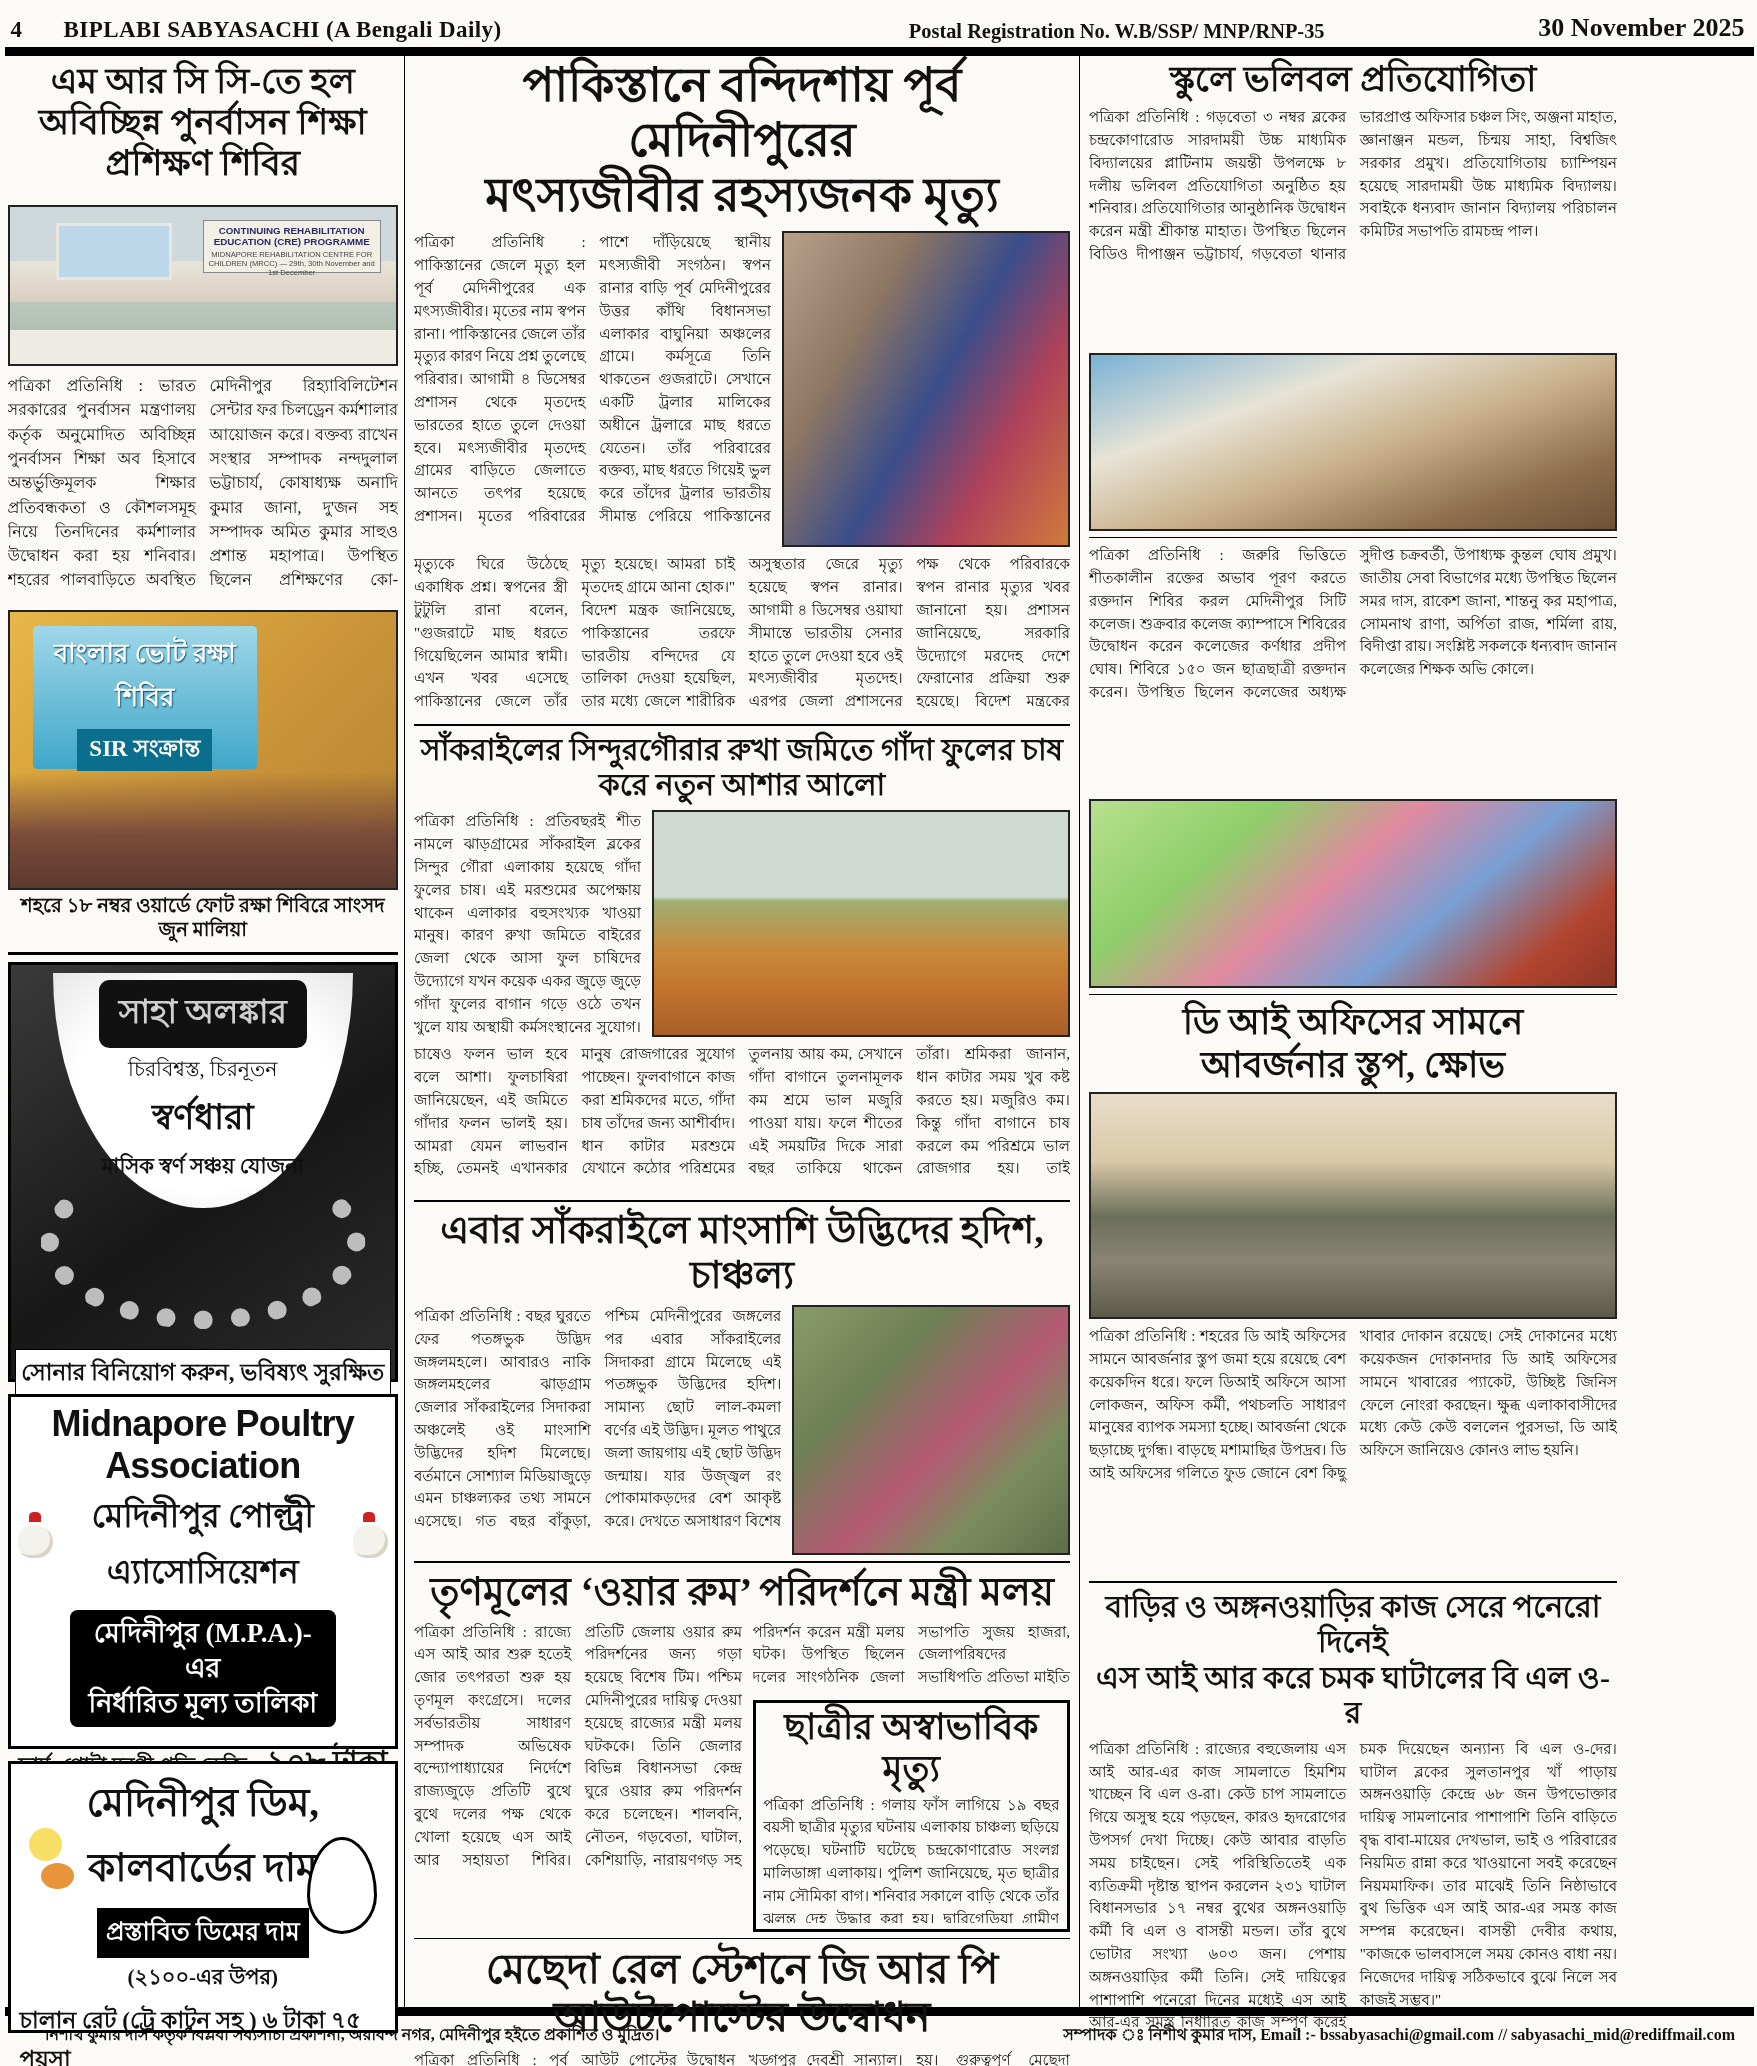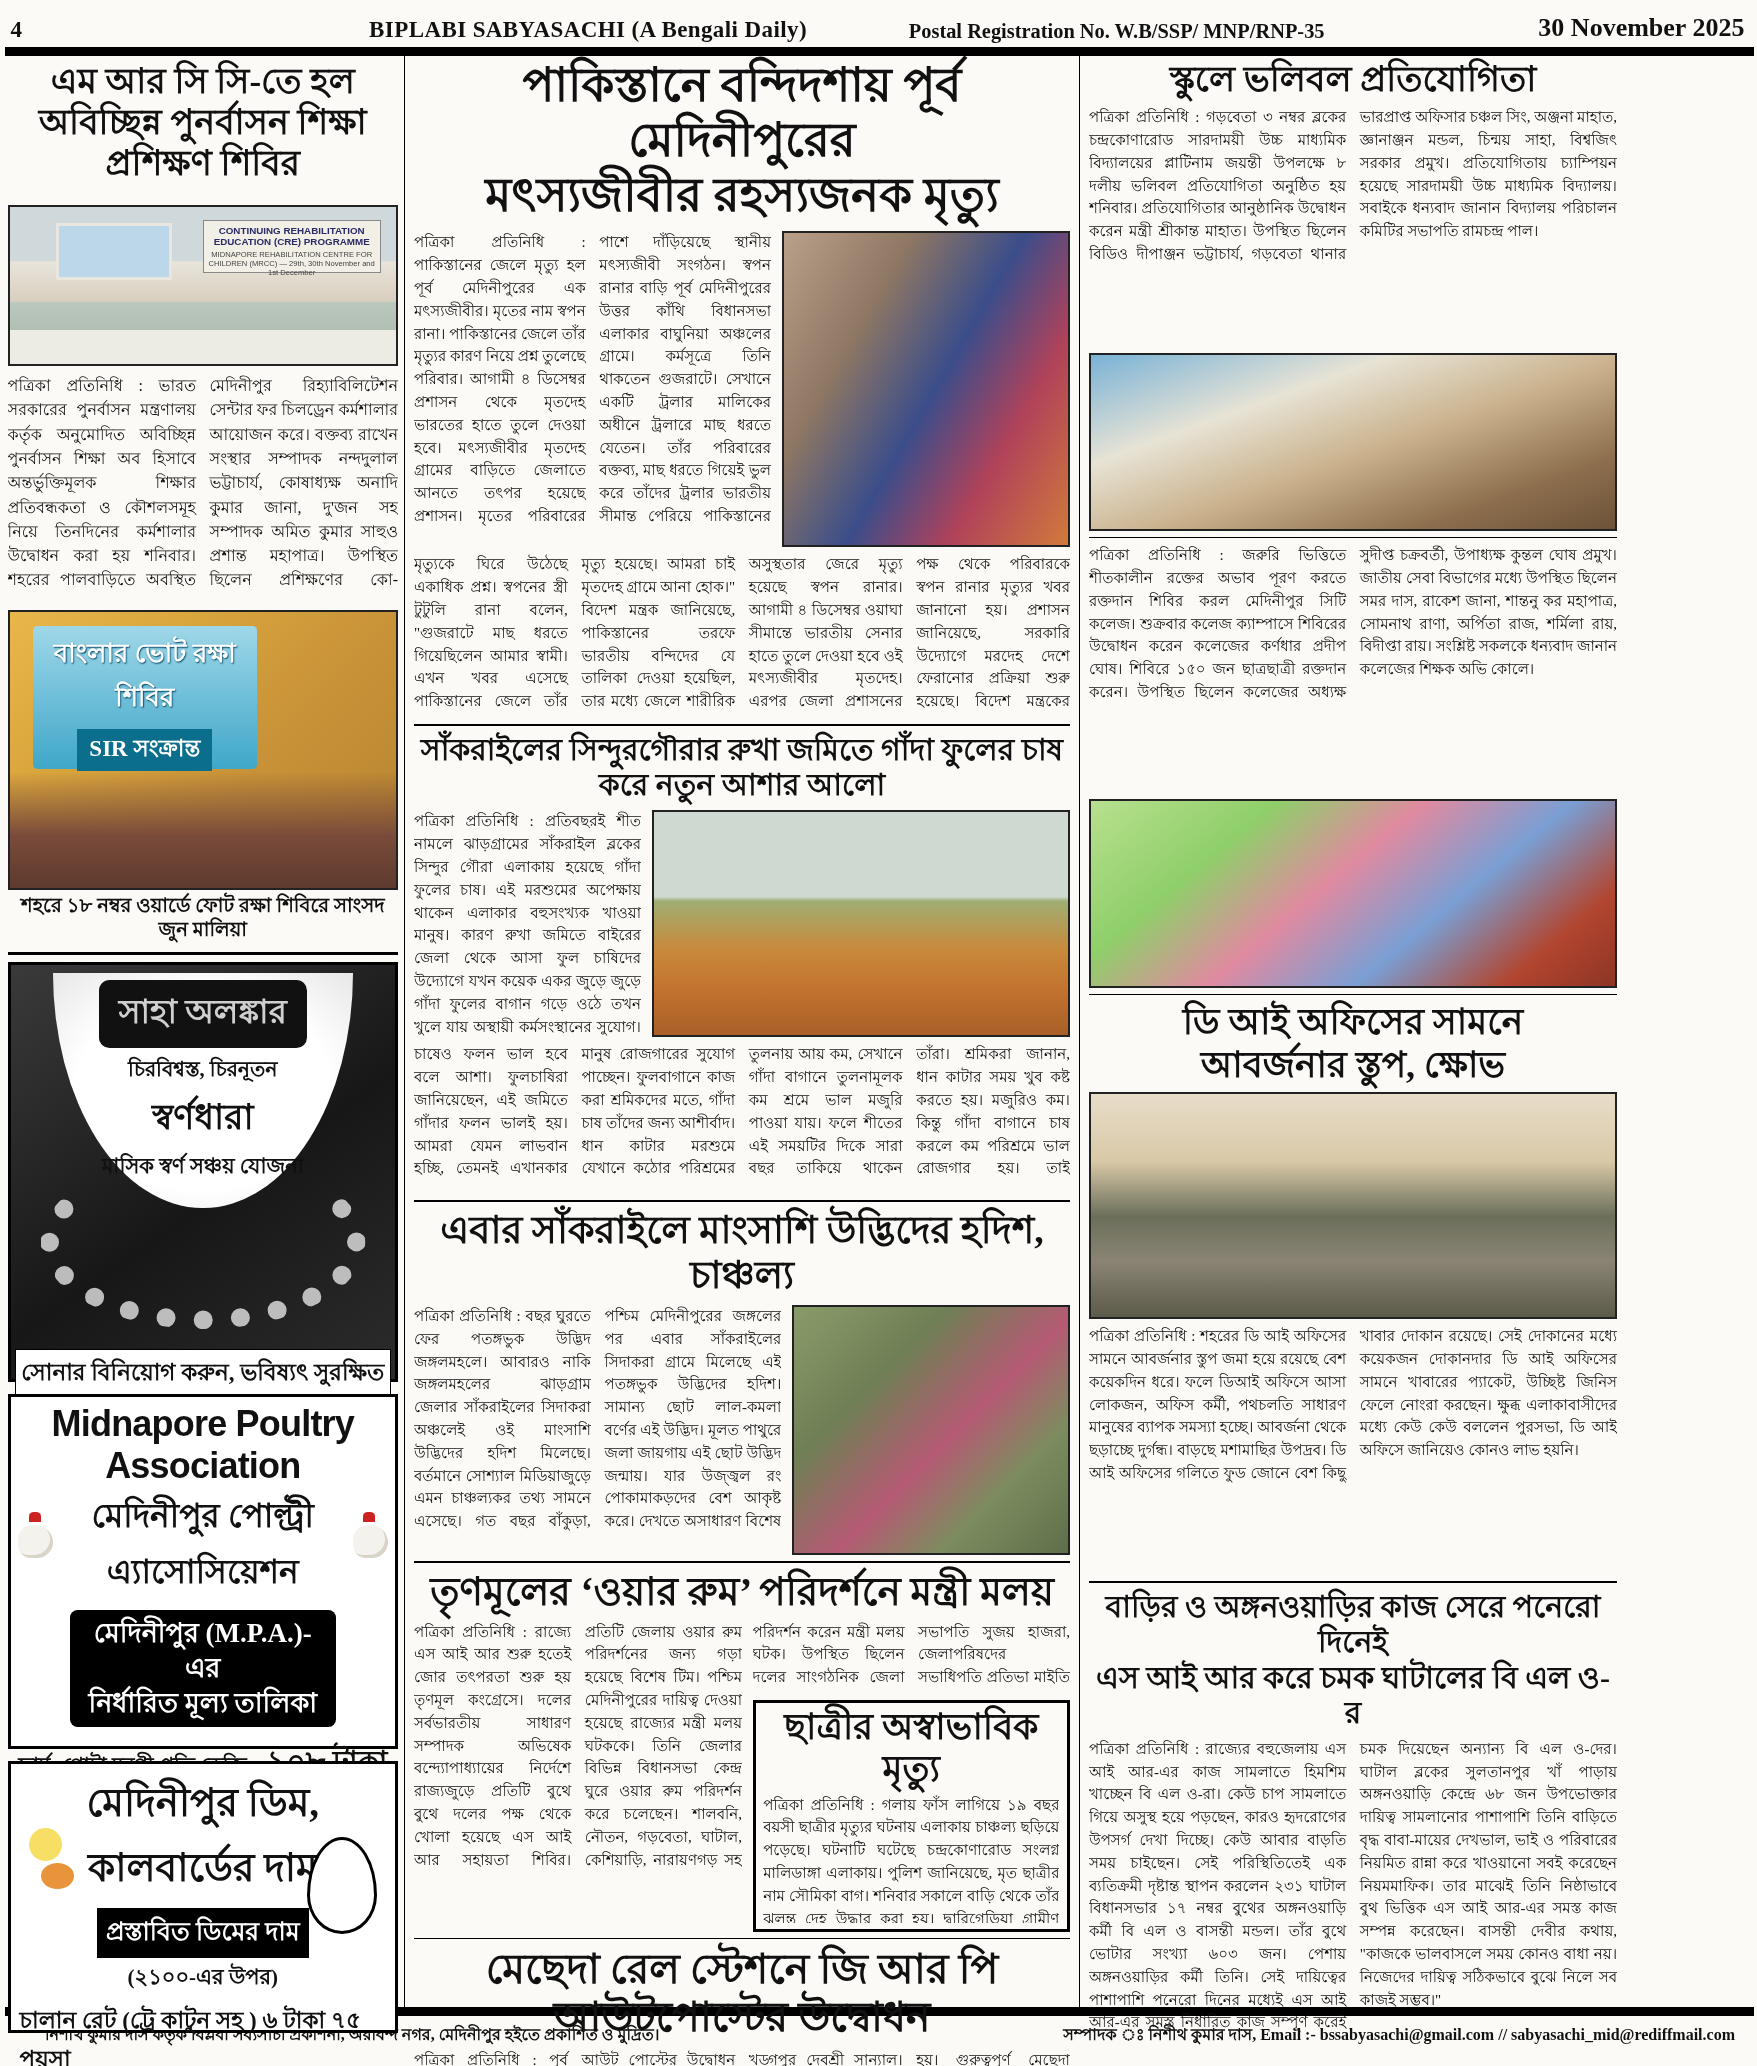--- a/index.html
+++ b/index.html
@@ -5,21 +5,21 @@
   * { margin:0; padding:0; box-sizing:border-box; }
   html,body { background:#d8d6d0; }
   .page {
     width:1758px; height:2066px; margin:0 auto; position:relative;
     background:#fbfaf6; color:#111; overflow:hidden;
     font-family:"Liberation Serif", serif;
   }
   
   .masthead { display:flex; align-items:flex-end; height:44px; padding:4.5px 13.6px 1.5px 10.6px; }
   .mh-page { font-size:23px; font-weight:bold; width:53px; }
-  .mh-title { font-size:23px; font-weight:bold; flex:1.2; text-align:right; letter-spacing:0.4px;}
+  .mh-title { font-size:23px; font-weight:bold; flex:1.2; text-align:left; letter-spacing:0.4px;}
   .mh-reg { font-size:20.4px; font-weight:bold; flex:1; text-align:center; }
   .mh-date { font-size:26px; font-weight:bold; width:318px; text-align:right; }
   .mh-rule { height:9px; background:#000; margin:3px 4.5px 0 4.5px; }
   
   .cols { display:flex; height:1951px; }
   .colL { width:404px; padding:4.5px 6px 0 7.6px; }
   .colM { width:676px; padding:1.5px 9px 0 9px; border-left:1.5px solid #000; border-right:1.5px solid #000; }
   .colR { width:546px; padding:3px 9px 0 9px; }
   
   .headline { font-weight:bold; text-align:center; line-height:1.18; letter-spacing:0; }
@@ -44,21 +44,21 @@
   .ph-marigold { background:linear-gradient(180deg,#cfd9d2 0%,#cfd9d2 38%,#9fae72 40%,#c9893b 62%,#c2722e 80%,#a85f28 100%); }
   .ph-carn { background:linear-gradient(135deg,#8a9b6a 0%,#6f7f55 30%,#b55a74 55%,#7d8c5f 75%,#5f6e49 100%); }
   .ph-volley { background:linear-gradient(160deg,#79b2d6 0%,#e7e3d5 30%,#c9b08a 55%,#8d6f4e 80%,#6d5238 100%); }
   .ph-blood { background:linear-gradient(140deg,#b8e08e 0%,#8fcf6a 25%,#e08aa0 45%,#7a9fd4 65%,#b2452f 85%,#8d3525 100%); }
   .ph-garbage { background:linear-gradient(180deg,#e8ddc8 0%,#d9c9a8 30%,#6b6f5a 55%,#8a8474 75%,#5c5a4a 100%); }
   
   .ad { border:3px solid #000; background:#fff; }
   .jewel { background:linear-gradient(145deg,#3a3a3a 0%,#171717 55%,#2c2c2c 100%); position:relative; padding-top:7.6px; }
   .jewel-oval { width:78%; margin:0 auto; background:radial-gradient(ellipse at center,#ffffff 60%,#e7e7e7 100%); border-radius:0 0 50% 50%/0 0 100% 100%; padding:7.6px 6px 23px 6px; text-align:center; position:relative; z-index:2;}
   .jewel-logo { display:inline-block; background:#111; color:#cfcfcf; border-radius:10.6px; padding:6px 19.7px; font-size:33px; font-weight:bold; }
-  .jewel-t1 { font-size:20.4px; font-weight:bold; margin-top:6px; }
+  .jewel-t1 { font-size:20.4px; font-weight:normal; margin-top:6px; }
   .jewel-t2 { font-size:35px; font-weight:bold; margin-top:1.5px; }
   .jewel-t3 { font-size:21px; font-weight:bold; margin-top:1.5px; }
   .necklace { height:136px; position:relative; }
   .necklace .arc { position:absolute; left:50%; top:-53px; transform:translateX(-50%); width:325px; height:174px; border-radius:50%; border:19.7px dotted #d9d9d9; border-top-color:transparent; opacity:.85;}
   .jewel-foot { background:#fff; margin:4.5px; padding:4.5px 3px; text-align:center; border:1.5px solid #000;}
   .jf1 { font-size:23px; font-weight:bold; }
   .jf2 { font-size:18px; font-weight:bold; margin-top:1.5px; }
   .poultry { padding:6px 7.6px; position:relative; text-align:center;}
   .po-en { font-size:36px; font-weight:bold; font-family:"Liberation Sans",sans-serif; letter-spacing:-0.8px;}
   .po-bn { font-size:33px; font-weight:bold; margin-top:3px; }

